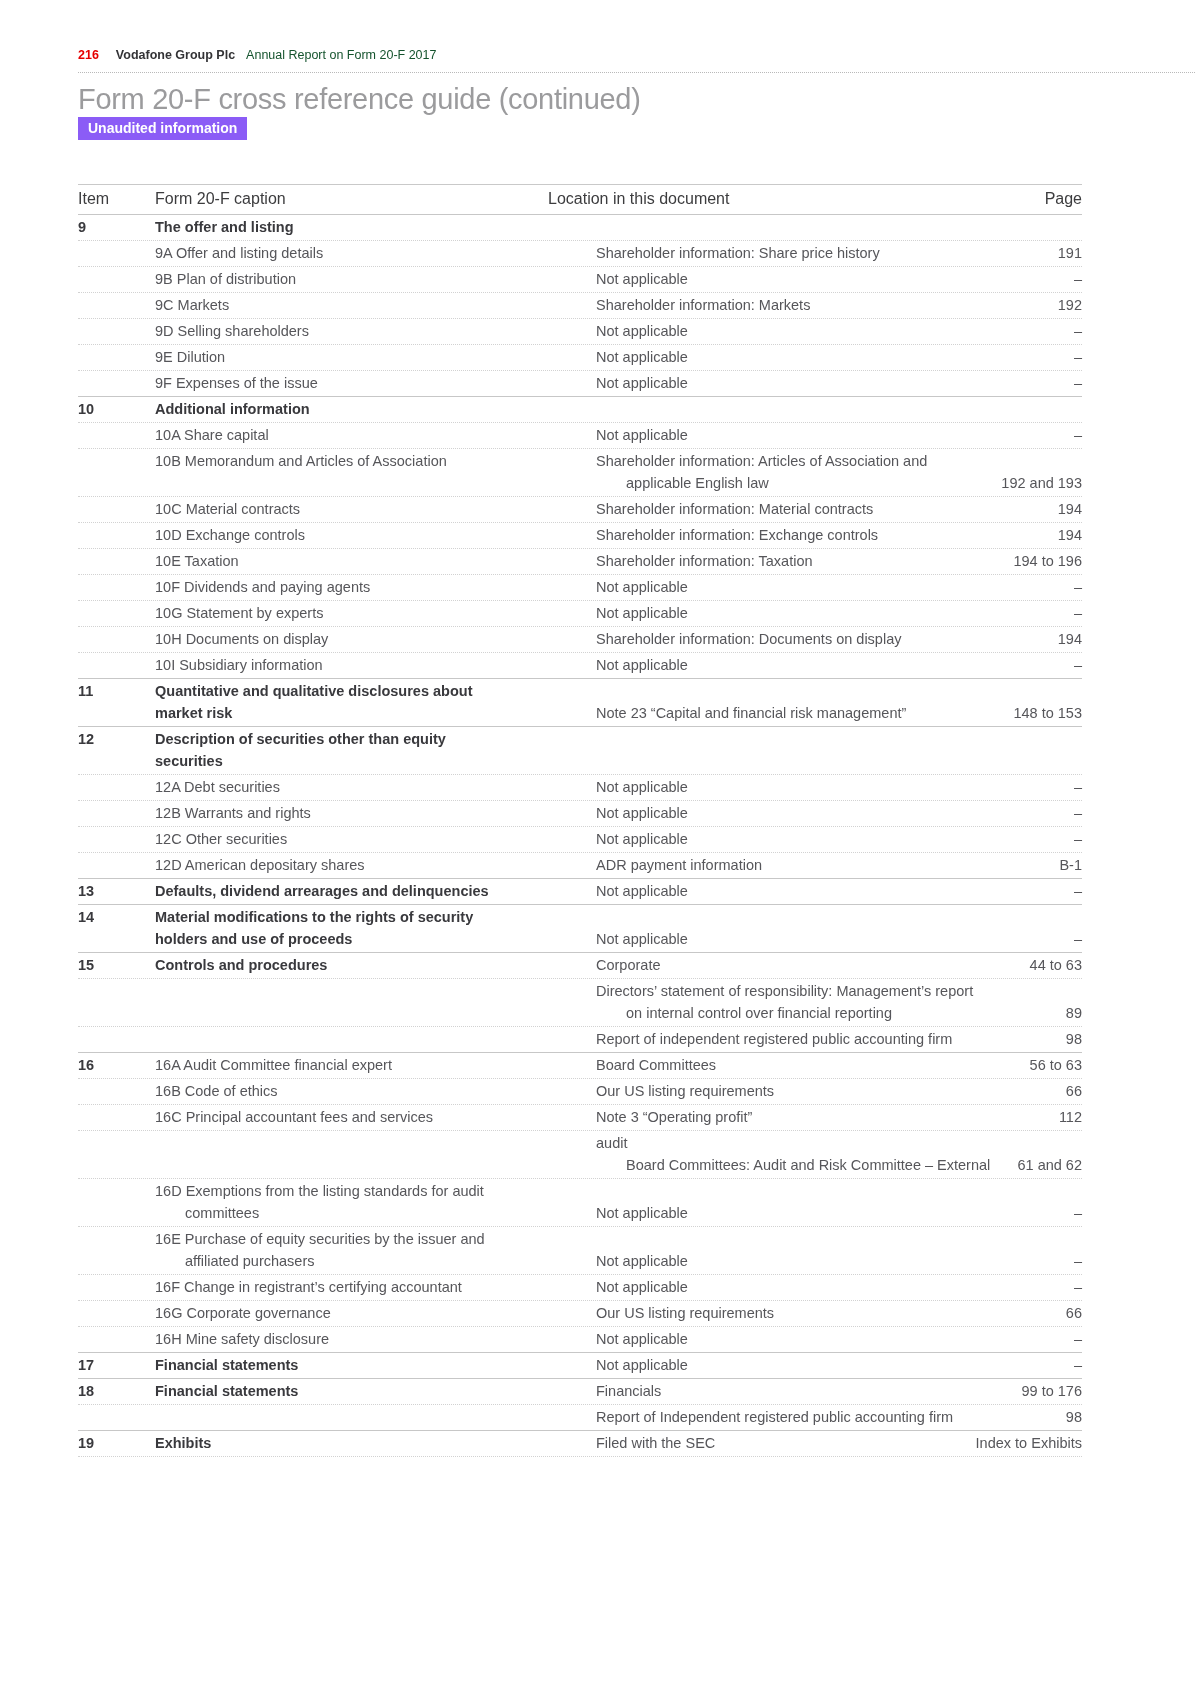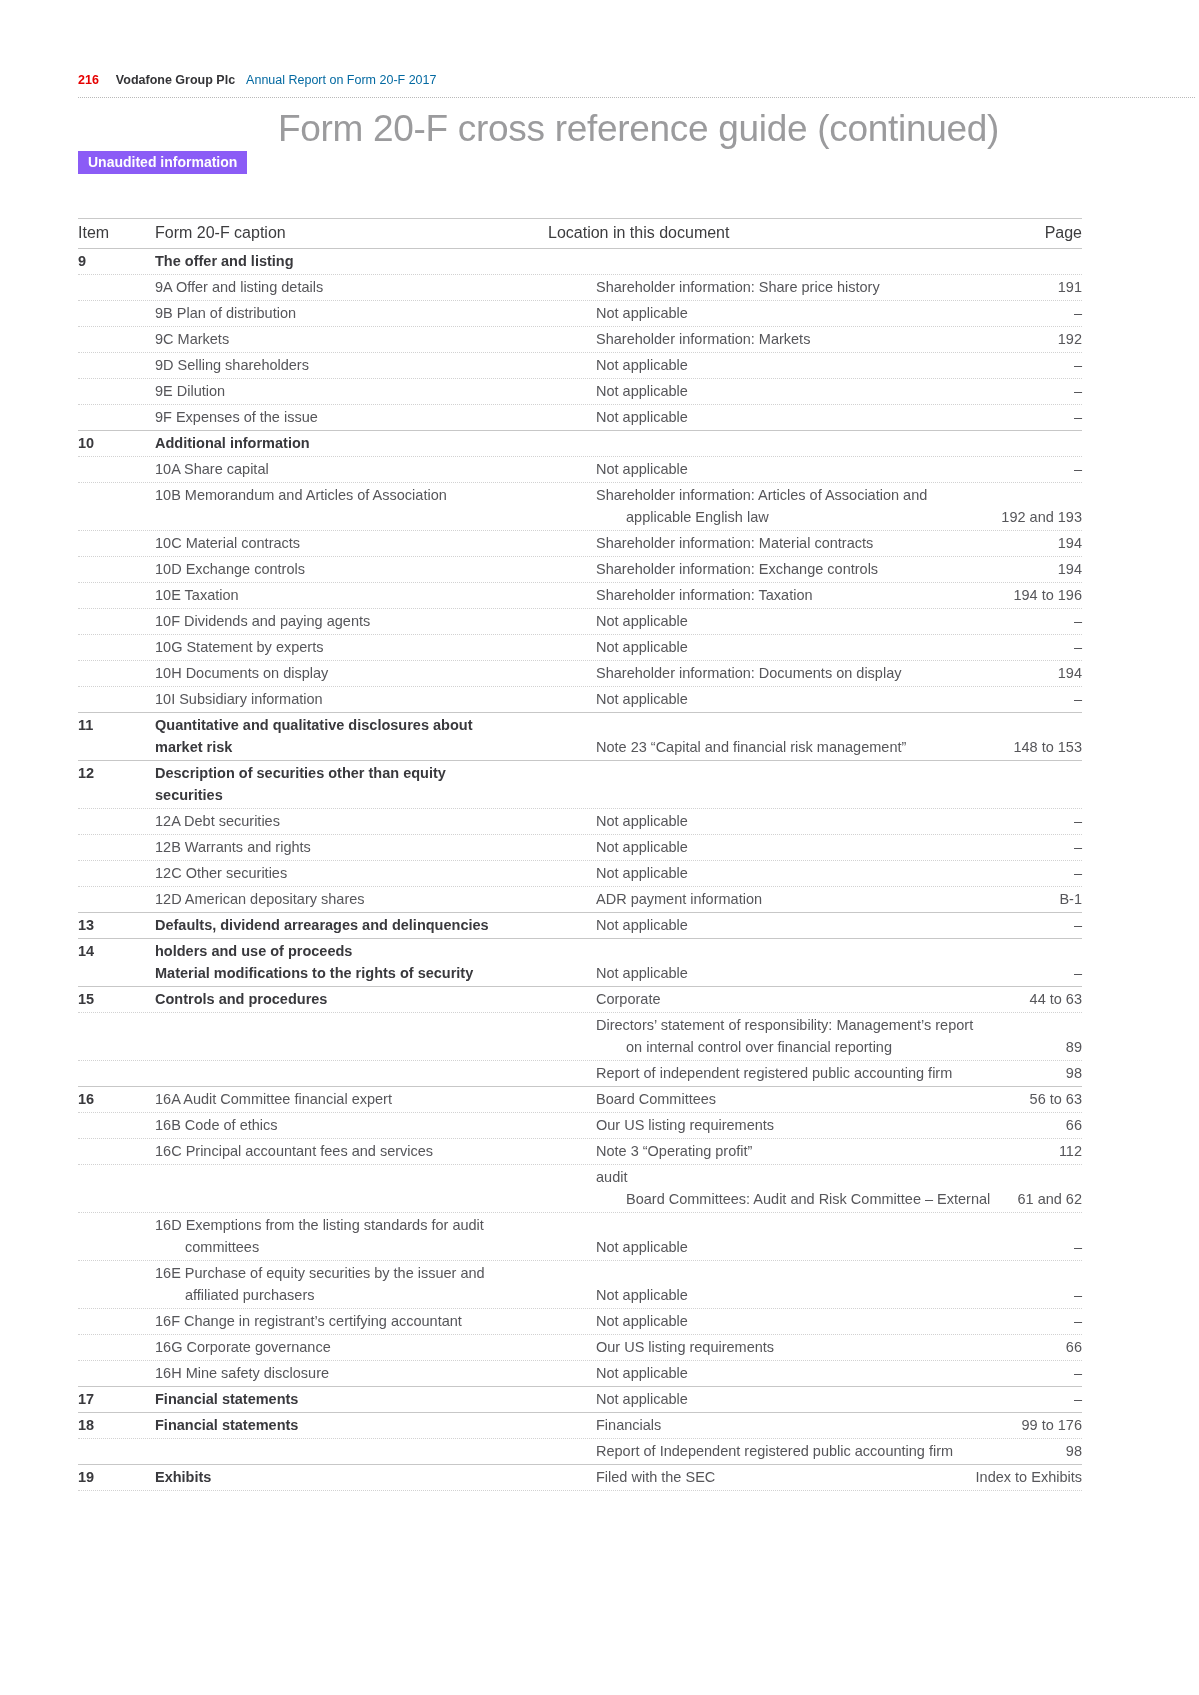--- a/index.html
+++ b/index.html
@@ -14,26 +14,26 @@
   
   .topbar{
     width:1117px;
     display:flex;align-items:baseline;gap:11px;
     font-size:12.5px;
     padding-bottom:10px;
     border-bottom:1px dotted #b9b9b9;
   }
   .topbar .pnum{color:#e60000;font-weight:bold;margin-right:6px;}
   .topbar .brand{color:#333336;font-weight:bold;}
-  .topbar .report{color:#0369a1;margin-top:25px;}
+  .topbar .report{color:#14532d;}
 
   .title{
     margin:10px 0 0 0;
-    font-size:37px;font-weight:normal;
-    color:#9b9b9d;letter-spacing:-0.3px;text-align:center;
+    font-size:29px;font-weight:normal;
+    color:#9b9b9d;letter-spacing:-0.3px;
   }
   .badge{
     display:inline-block;margin-top:1px;
     background:#8b5cf6;color:#ffffff;
     font-size:14px;font-weight:bold;
     padding:3px 10px 4px 10px;
   }
 
   
   .xtable{
@@ -320,22 +320,22 @@
             <div class="line">Defaults, dividend arrearages and delinquencies</div>
           </div>
           <div class="c-loc">
             <div class="line">Not applicable</div>
           </div>
           <div class="c-page">–</div>
         </div>
         <div class="row group">
           <div class="c-item">14</div>
           <div class="c-cap bold">
+            <div class="line">Material modifications to the rights of security</div>
             <div class="line">holders and use of proceeds</div>
-            <div class="line">Material modifications to the rights of security</div>
           </div>
           <div class="c-loc vbot">
             <div class="line">Not applicable</div>
           </div>
           <div class="c-page">–</div>
         </div>
         <div class="row group">
           <div class="c-item">15</div>
           <div class="c-cap bold">
             <div class="line">Controls and procedures</div>

